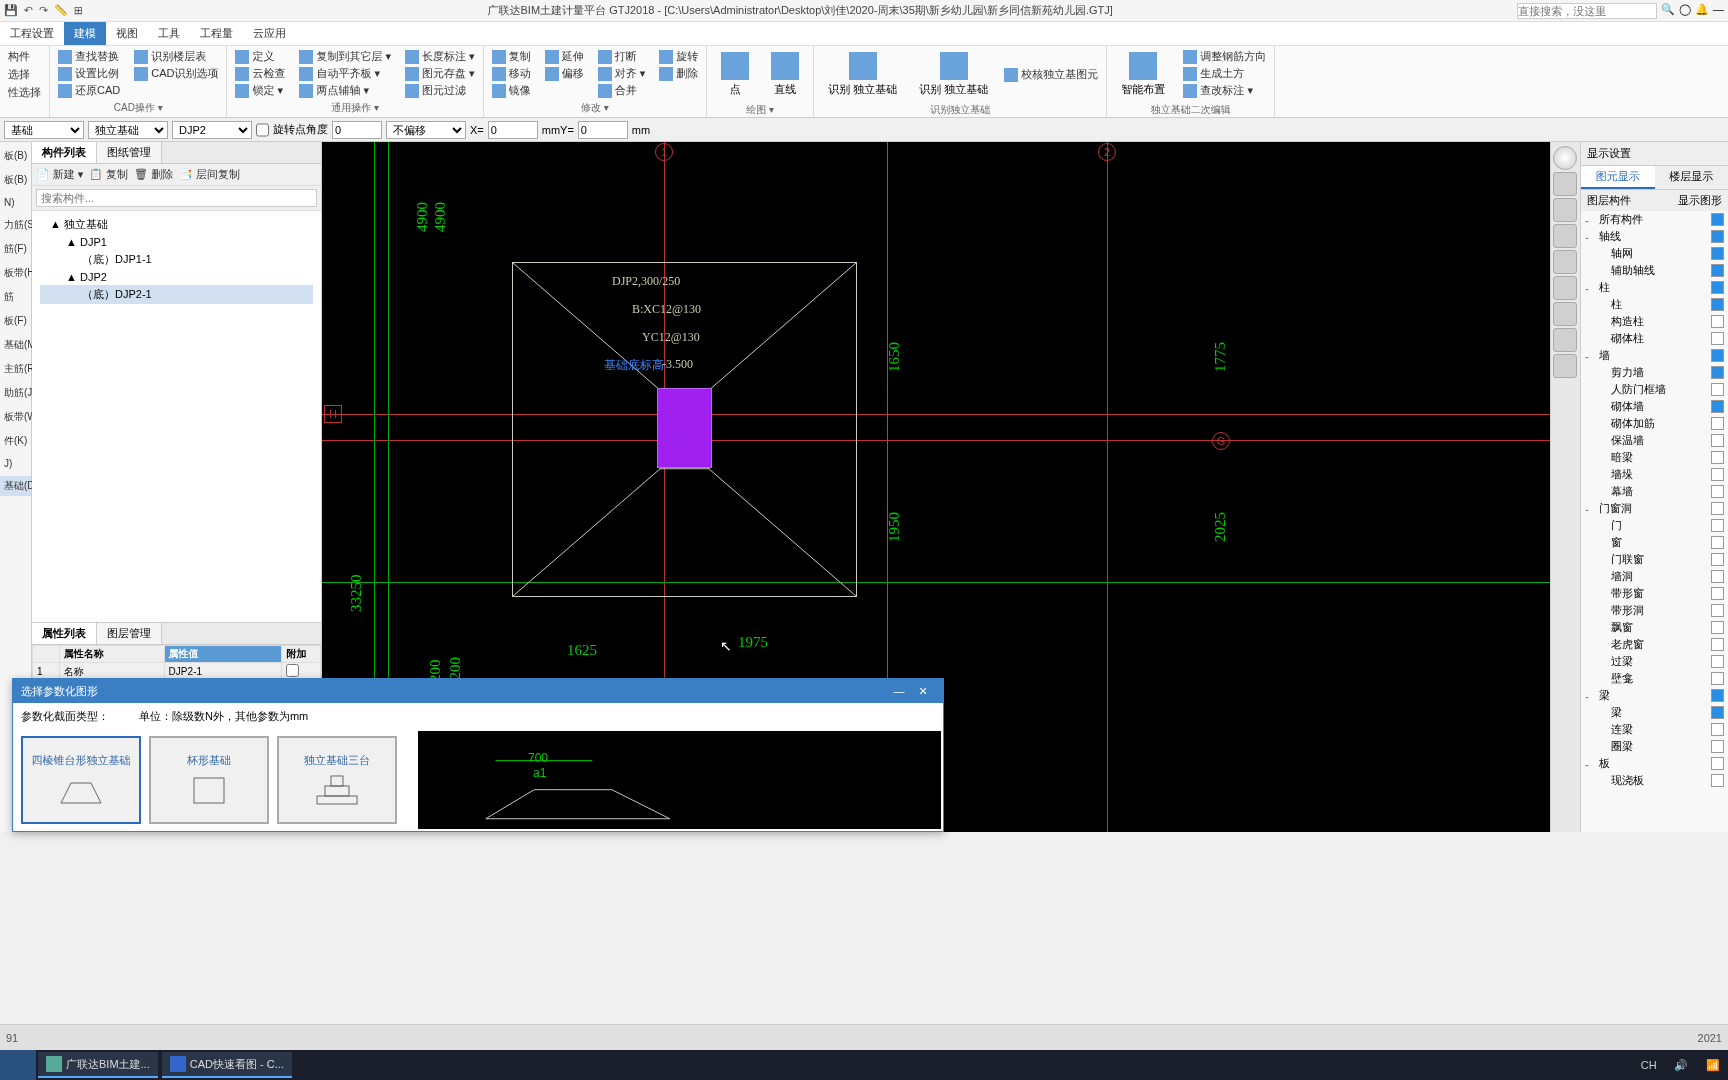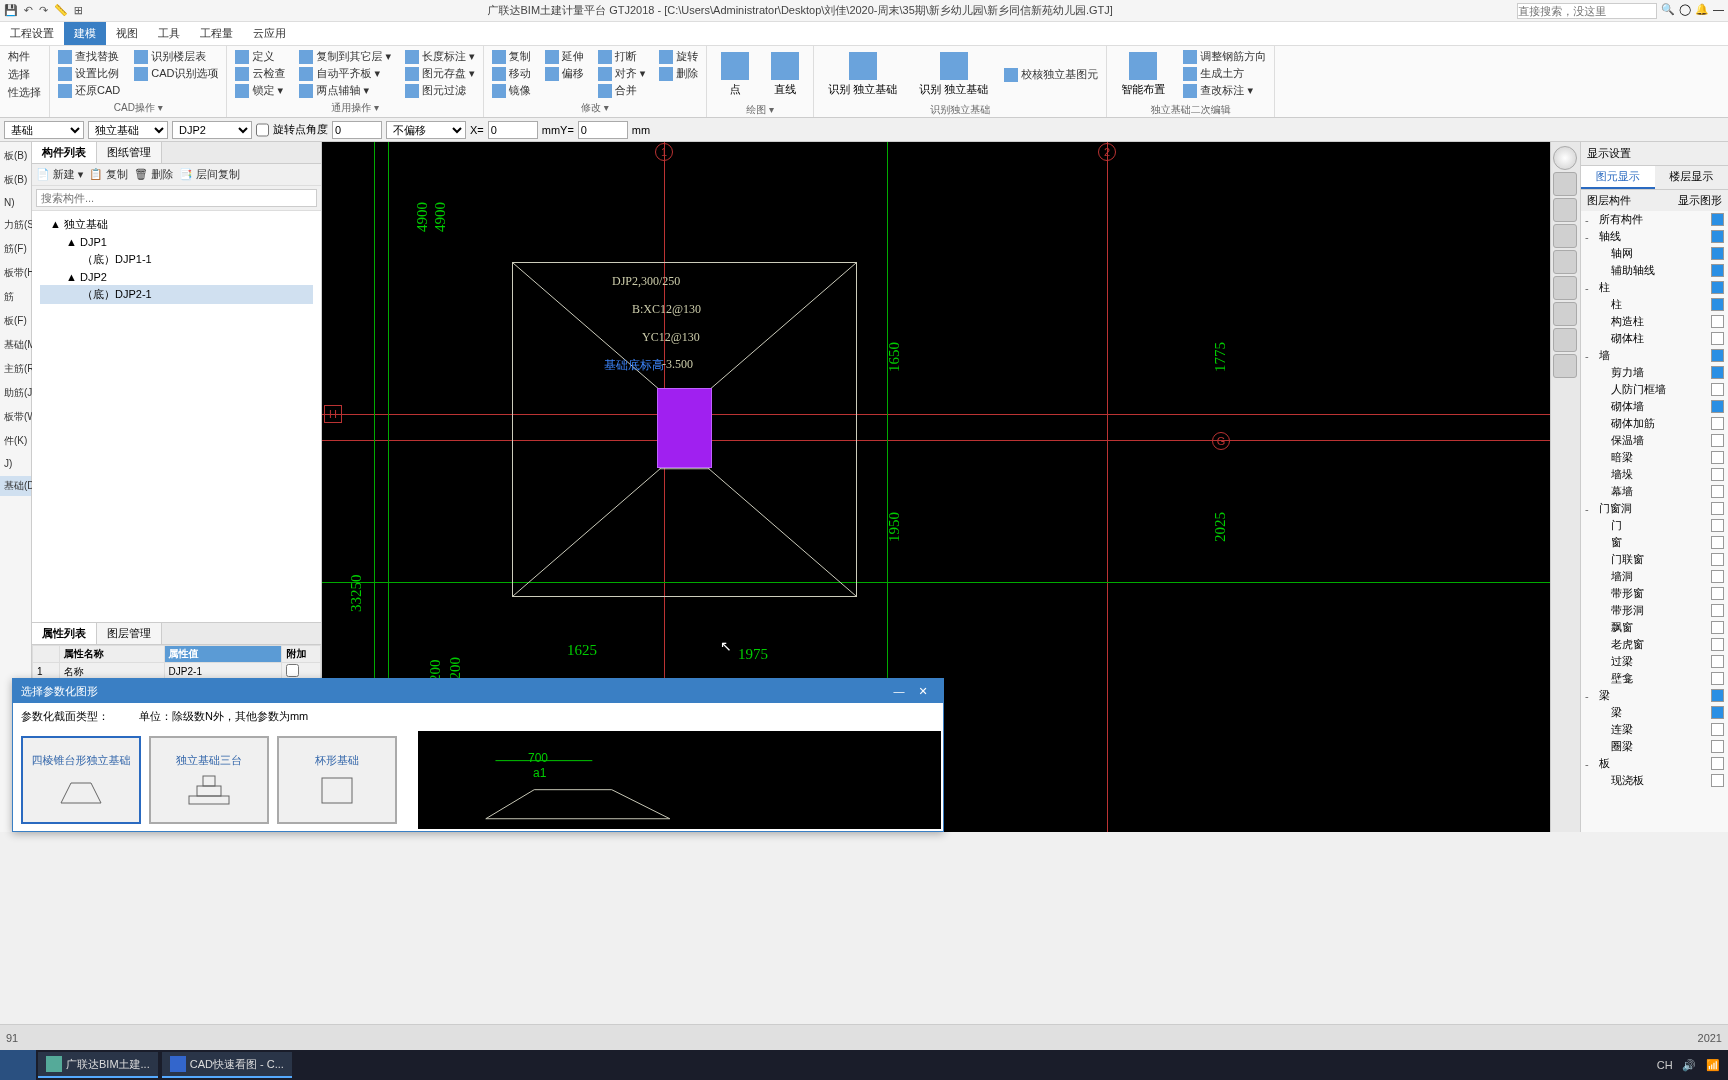--- a/index.html
+++ b/index.html
@@ -98,21 +98,21 @@
 .dialog .thumbs { display: flex; gap: 8px; padding: 6px 8px; }
 .dialog .thumb { width: 120px; height: 88px; border: 2px solid #aaa; background: #f0f0f0; display: flex; flex-direction: column; align-items: center; justify-content: center; font-size: 12px; color: #3366aa; position: relative; }
 .dialog .thumb.active { border-color: #2a6ac0; }
 .dialog .preview { position: absolute; left: 405px; top: 52px; right: 2px; bottom: 2px; background: #000; }
 
 .taskbar { position: absolute; bottom: 0; left: 0; right: 0; height: 30px; background: #1a1d2a; display: flex; align-items: center; }
 .taskbar .start { width: 36px; height: 30px; background: #2a5080; }
 .taskbar .task { height: 26px; padding: 0 8px; margin: 0 2px; background: #2a3548; color: #ddd; display: flex; align-items: center; gap: 4px; border-bottom: 2px solid #5af; }
 .taskbar .task .ico { width: 16px; height: 16px; background: #5a9; }
 .taskbar .spacer { flex: 1; }
-.taskbar .tray { display: flex; gap: 10px; padding: 0 8px; color: #ccc; }
+.taskbar .tray { display: flex; gap: 18px; padding: 0 8px; color: #ccc; }
 
 .status-strip { position: absolute; bottom: 30px; left: 0; right: 0; height: 26px; background: #e0e0e0; border-top: 1px solid #ccc; display: flex; justify-content: flex-end; padding: 9px 6px; align-items: center; color: #555; font-size: 10px; }
 
 svg.diag { position: absolute; top: 0; left: 0; width: 100%; height: 100%; pointer-events: none; }
 </style>
 </head>
 <body>
 
 <div class="title-bar">
   <div class="qat">
@@ -503,21 +503,21 @@
     <div class="text" style="left:310px;top:160px">B:XC12@130</div>
     <div class="text" style="left:320px;top:188px">YC12@130</div>
     <div class="text" style="left:282px;top:215px;color:#3b82f6">基础底标高</div>
     <div class="text" style="left:340px;top:215px">-3.500</div>
 
     <div class="dim rot" style="left:92px;top:90px">4900</div>
     <div class="dim rot" style="left:110px;top:90px">4900</div>
     <div class="dim rot" style="left:564px;top:230px">1650</div>
     <div class="dim rot" style="left:564px;top:400px">1950</div>
     <div class="dim" style="left:245px;top:500px">1625</div>
-    <div class="dim" style="left:416px;top:504px">1975</div>
+    <div class="dim" style="left:416px;top:492px">1975</div>
     <div class="dim rot" style="left:26px;top:470px">33250</div>
     <div class="dim rot" style="left:105px;top:540px">200</div>
     <div class="dim rot" style="left:125px;top:545px">5200</div>
     <div class="dim rot" style="left:890px;top:230px">1775</div>
     <div class="dim rot" style="left:890px;top:400px">2025</div>
 
     <div class="axis-circle" style="left:333px;top:1px">1</div>
     <div class="axis-circle" style="left:776px;top:1px">2</div>
     <div class="axis-circle" style="left:2px;top:263px;border-radius:0">H</div>
     <div class="axis-circle" style="left:890px;top:290px">G</div>
@@ -731,36 +731,36 @@
   </div>
   <div class="dlg-body">
     <span>参数化截面类型：</span>
     <span>单位：除级数N外，其他参数为mm</span>
   </div>
   <div class="thumbs">
     <div class="thumb active">
       <span>四棱锥台形独立基础</span>
       <svg width="60" height="40" viewBox="0 0 60 40">
           <polygon points="10,35 50,35 40,15 20,15" fill="none" stroke="#666"></polygon>
+        </svg>
+    </div>
+    <div class="thumb">
+      <span>杯形基础</span>
+      <svg width="60" height="40" viewBox="0 0 60 40">
+          <rect x="15" y="10" width="30" height="25" fill="none" stroke="#666"></rect>
         </svg>
     </div>
     <div class="thumb">
       <span>独立基础三台</span>
       <svg width="60" height="40" viewBox="0 0 60 40">
           <rect x="10" y="28" width="40" height="8" fill="none" stroke="#666"></rect>
           <rect x="18" y="18" width="24" height="10" fill="none" stroke="#666"></rect>
           <rect x="24" y="8" width="12" height="10" fill="none" stroke="#666"></rect>
         </svg>
     </div>
-    <div class="thumb">
-      <span>杯形基础</span>
-      <svg width="60" height="40" viewBox="0 0 60 40">
-          <rect x="15" y="10" width="30" height="25" fill="none" stroke="#666"></rect>
-        </svg>
-    </div>
   </div>
   <div class="preview">
     <div style="position:absolute;left:110px;top:20px;color:#0c0;font-size:12px">700</div>
     <div style="position:absolute;left:115px;top:35px;color:#0c0;font-size:12px">a1</div>
     <svg width="100%" height="100%" viewBox="0 0 540 100">
       <line x1="80" y1="30" x2="180" y2="30" stroke="#0c0"></line>
       <polygon points="70,90 260,90 200,60 120,60" fill="none" stroke="#ccb"></polygon>
     </svg>
   </div>
 </div>

